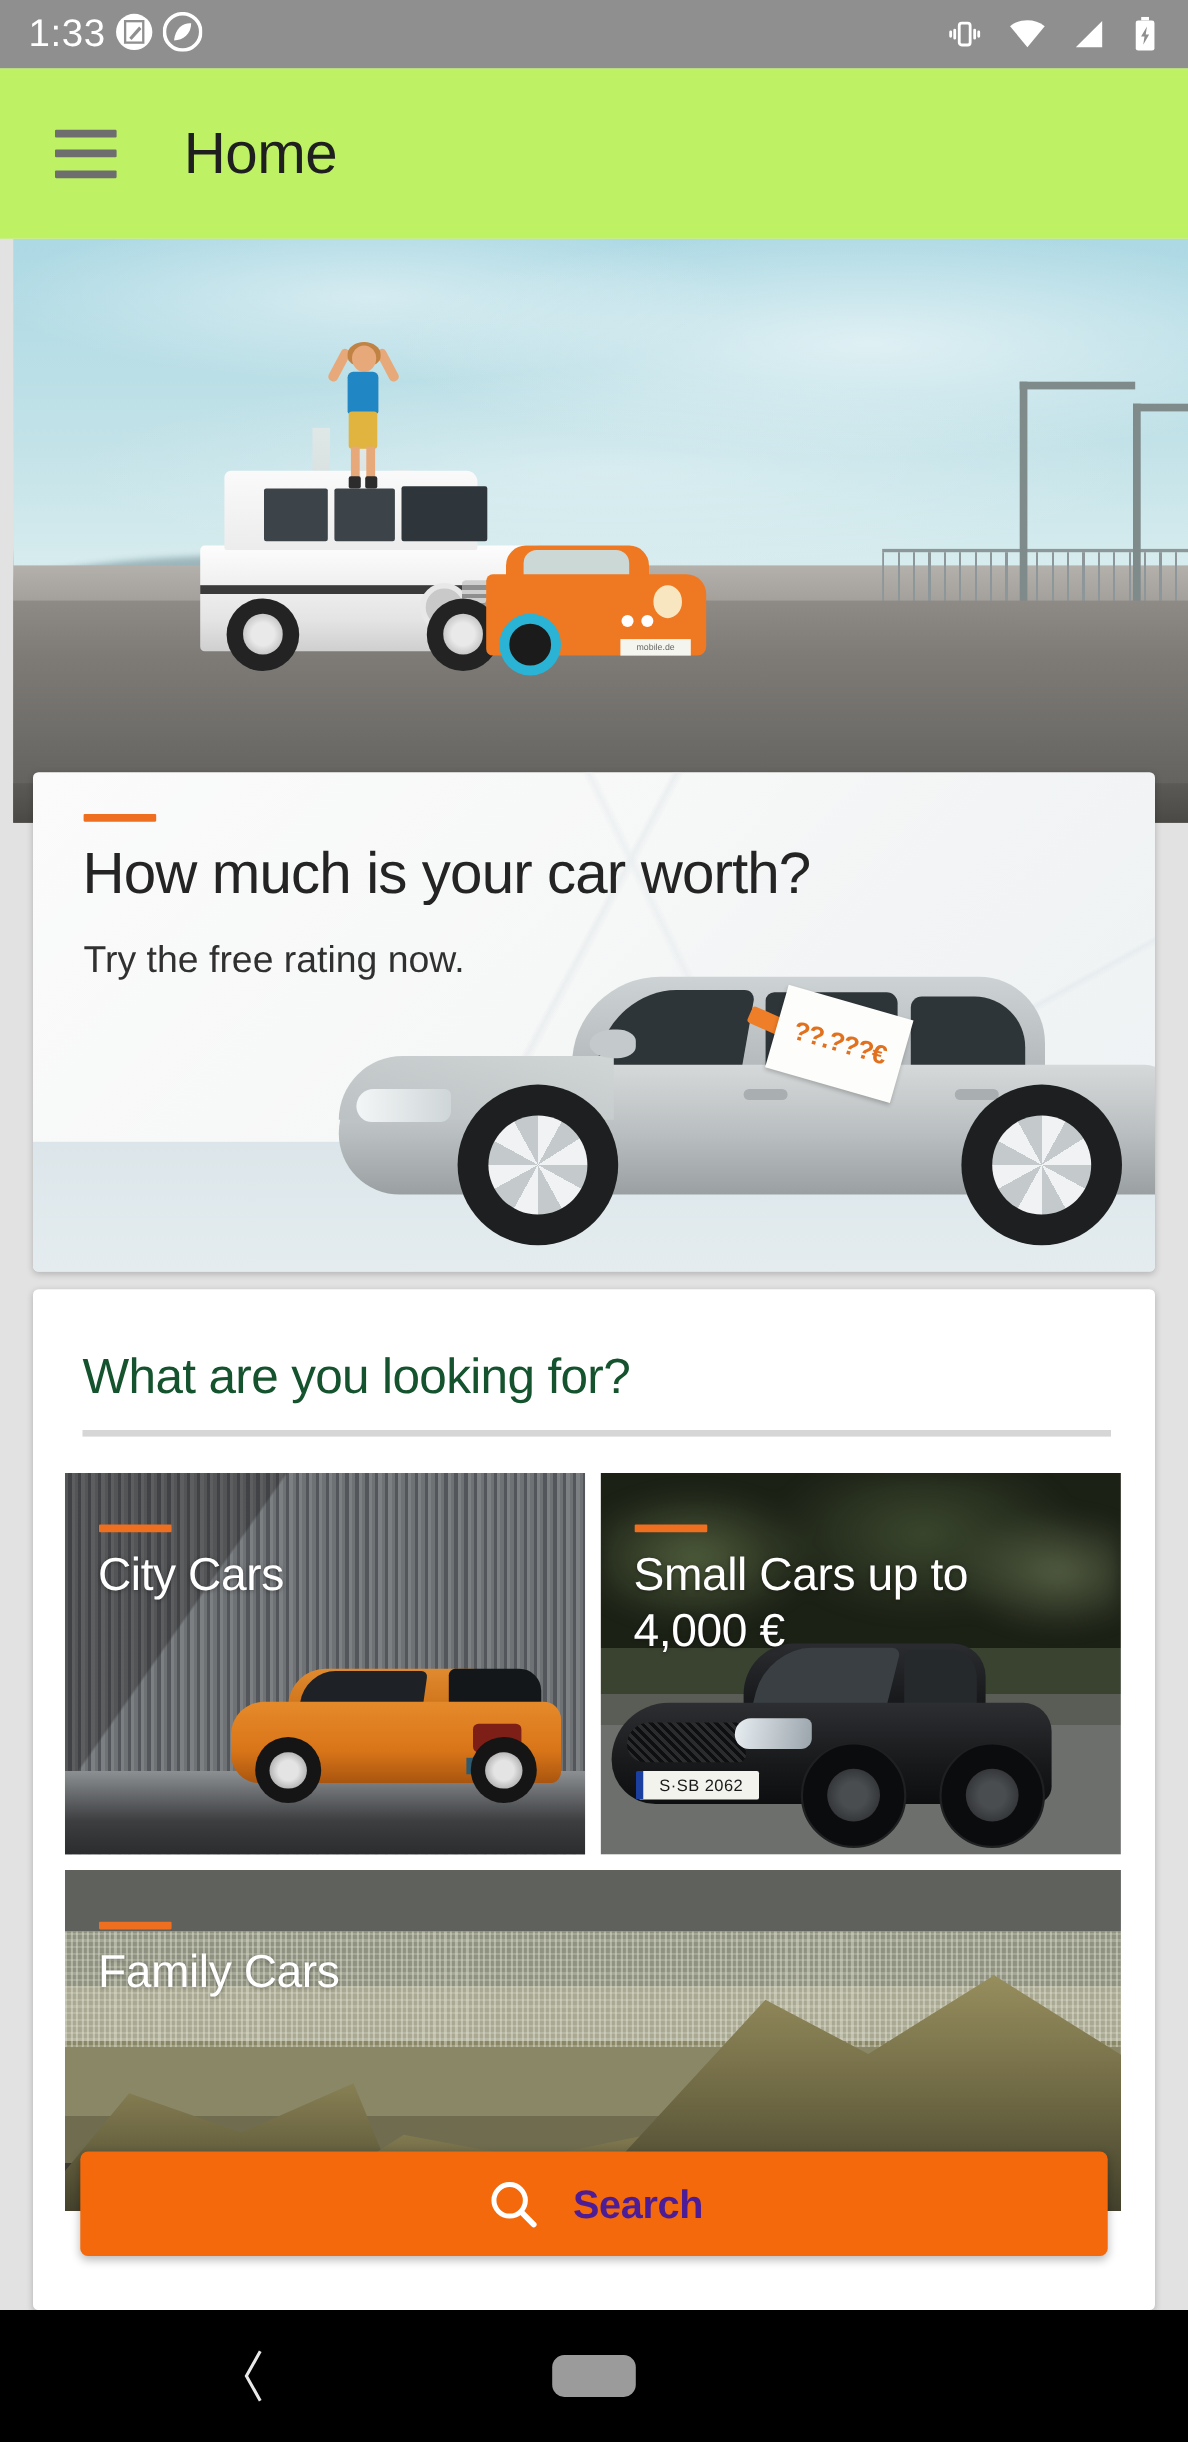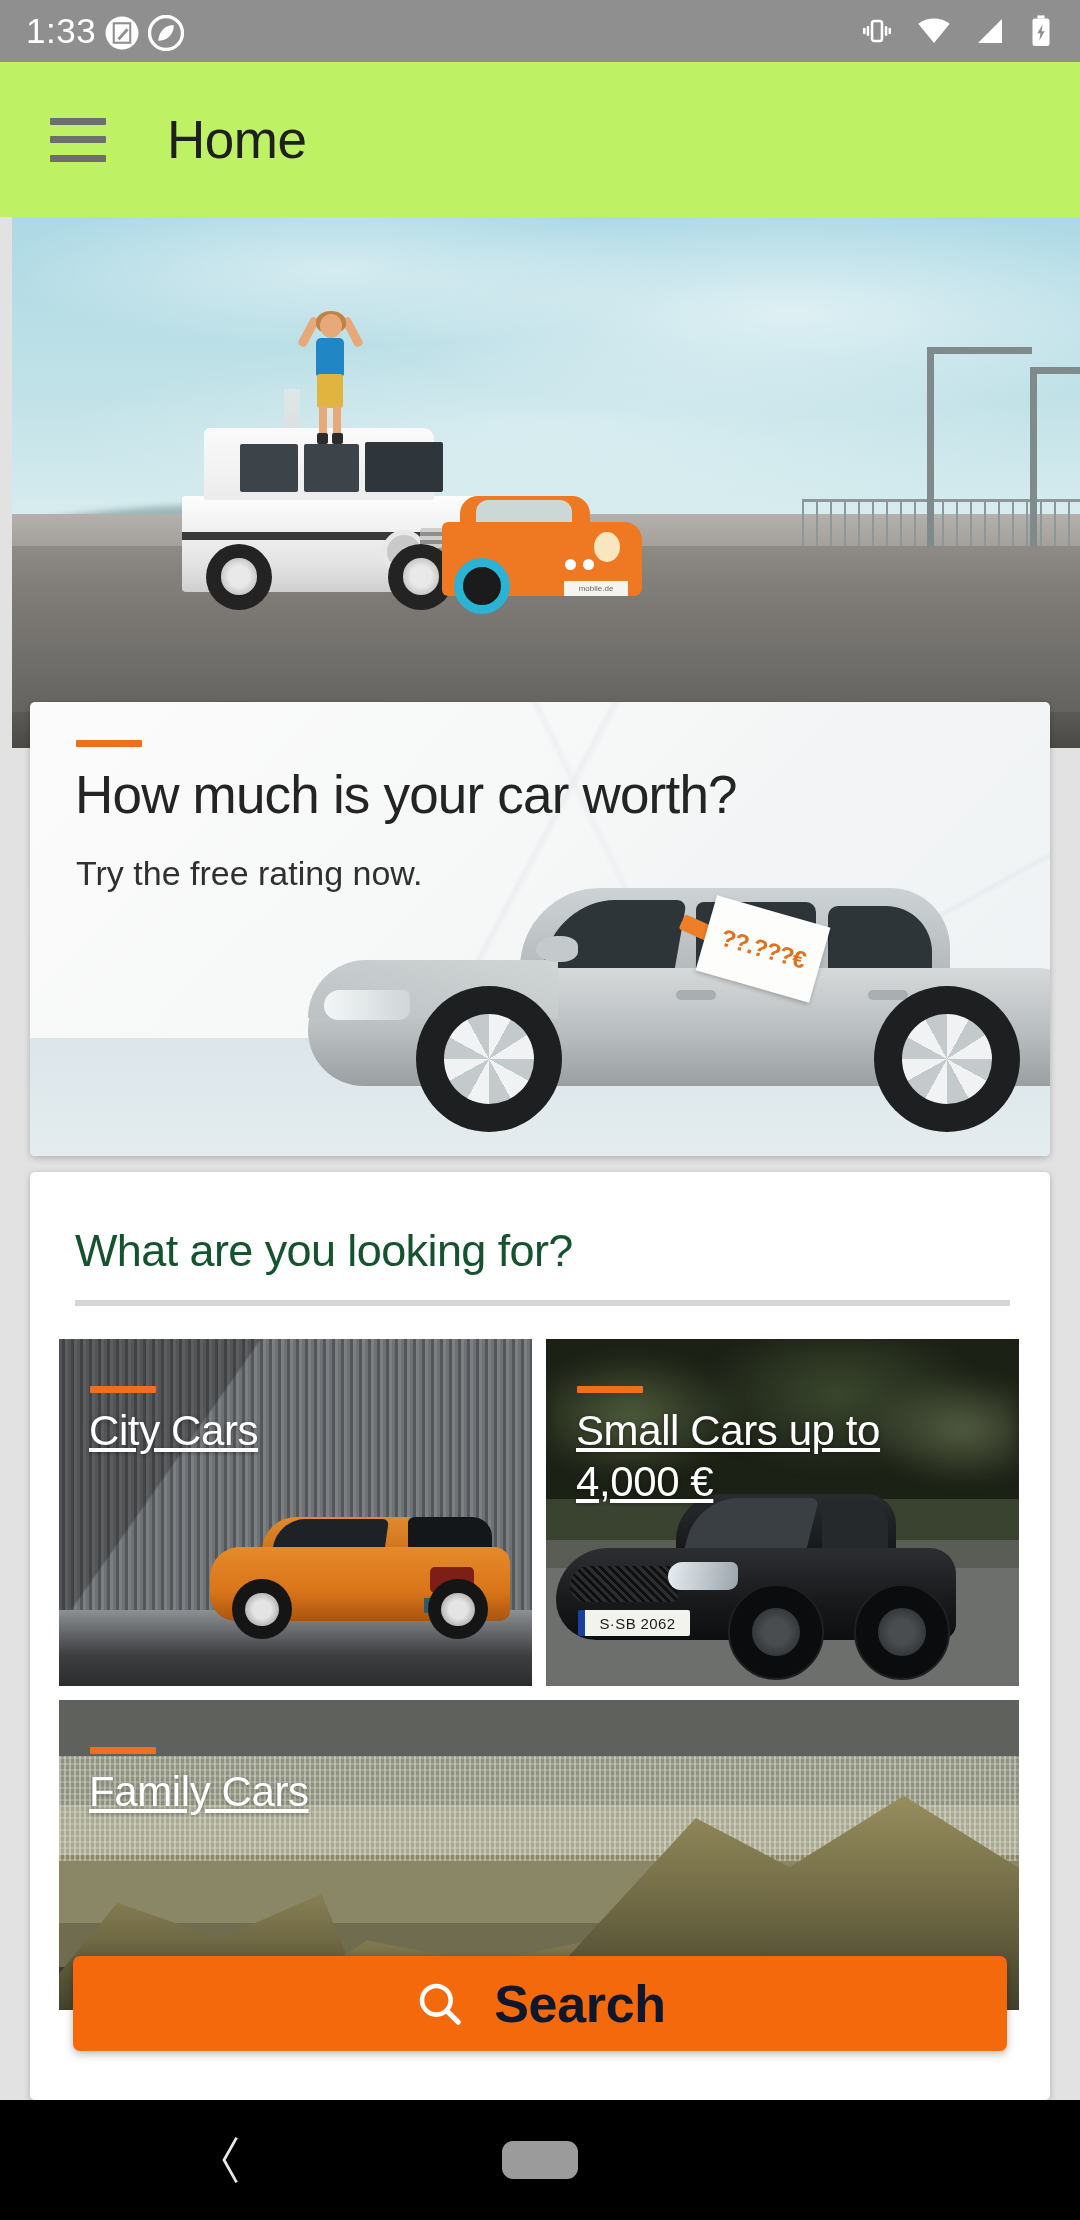--- a/index.html
+++ b/index.html
@@ -10,21 +10,21 @@
     overflow:hidden;
     position:relative;
   }
 
   
   .status-bar{
     position:absolute; top:0; left:0; width:1080px; height:62px;
     background:#8f8f8f; display:flex; align-items:center;
     padding:0 26px; z-index:40;
   }
-  .status-left{ display:flex; align-items:flex-end; gap:8px; }
+  .status-left{ display:flex; align-items:flex-start; gap:8px; }
   .status-time{ color:#fff; font-size:35px; letter-spacing:0.5px; font-family:"Liberation Sans",sans-serif; }
   .status-right{ margin-left:auto; display:flex; align-items:center; gap:22px; }
   .sb-icon{ display:block; }
 
   
   .app-bar{
     position:absolute; top:62px; left:0; width:1080px; height:155px;
     background:#bef264; display:flex; align-items:center; z-index:35;
   }
   .hamburger{ margin-left:50px; width:56px; height:44px;
@@ -193,21 +193,21 @@
     left:30px; top:955px; width:1020px; height:928px; background:#fff; overflow:hidden;
   }
   .cat-title{ position:absolute; left:45px; top:53px; font-size:45px; color:#14532d; letter-spacing:-0.6px;}
   .cat-divider{ position:absolute; left:45px; top:128px; width:935px; height:6px; background:#d6d6d6; }
   .tile-grid{ position:absolute; left:29px; top:167px; width:960px;
               display:flex; flex-wrap:wrap; gap:14px; }
   .tile{ position:relative; width:473px; height:347px; overflow:hidden; cursor:pointer; }
   .tile.wide{ width:960px; height:310px; }
   .tile-accent{ position:absolute; left:31px; top:47px; z-index:3; }
   .tile-label{ position:absolute; left:30px; top:66px; z-index:3; width:370px;
-     color:#fff; font-size:42px; line-height:1.22; text-shadow:0 1px 4px rgba(0,0,0,.35); letter-spacing:-0.4px;text-decoration:underline;}
+     color:#fff; font-size:42px; line-height:1.22; text-shadow:0 1px 4px rgba(0,0,0,.35); letter-spacing:-0.4px;}
   .tile.wide .tile-label{ width:673px; }
 
   
   .bg-city{ position:absolute; inset:0;
      background:
        linear-gradient(125deg, rgba(30,30,30,.35) 0 28%, transparent 28.4%),
        repeating-linear-gradient(90deg,#6f7275 0 3px,#53565a 3px 6px,#7d8083 6px 9px);
   }
   .bg-city::after{ content:""; position:absolute; left:0; right:0; bottom:0; height:22%;
      background:linear-gradient(180deg,#8d9093,#3c3e40 60%,#2a2c2d); }
@@ -288,21 +288,21 @@
   .fc-rail{ position:absolute; bottom:88px; width:96px; height:7px; background:#b9bcc0; border-radius:4px;}
   .fc-rail.r1{ left:98px; } .fc-rail.r2{ left:236px; }
 
   
   .search-btn{
     position:absolute; left:73px; top:1956px; width:934px; height:95px;
     background:#f4690b; border-radius:7px; z-index:30;
     display:flex; align-items:center; justify-content:center; gap:28px;
     box-shadow:0 3px 9px rgba(0,0,0,.28); cursor:pointer;
   }
-  .search-label{ color:#0f172a; font-size:52px; font-weight:bold; letter-spacing:-0.3px;}
+  .search-label{ color:#4c1d95; font-size:36px; font-weight:bold; letter-spacing:-0.3px;}
 
   
   .nav-bar{
     position:absolute; left:0; bottom:0; width:1080px; height:120px;
     background:#000; z-index:45;
   }
   .nav-back{ position:absolute; left:214px; top:50%; transform:translateY(-50%); cursor:pointer;}
   .nav-home{ position:absolute; left:50%; top:50%; transform:translate(-50%,-50%);
      width:76px; height:38px; background:#9b9b9b; border-radius:11px; cursor:pointer;}
 </style>

